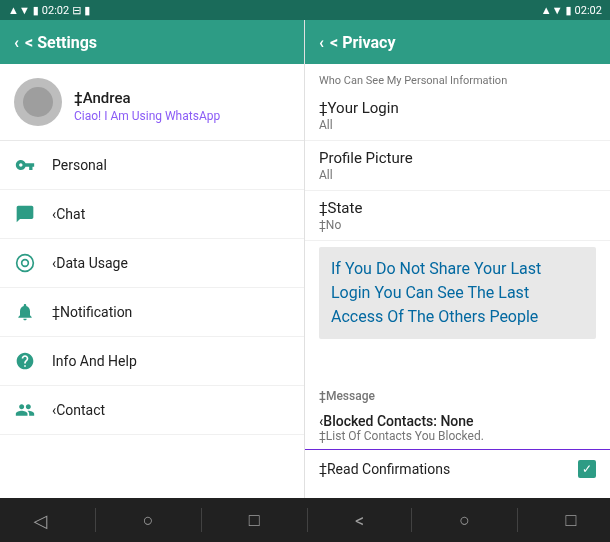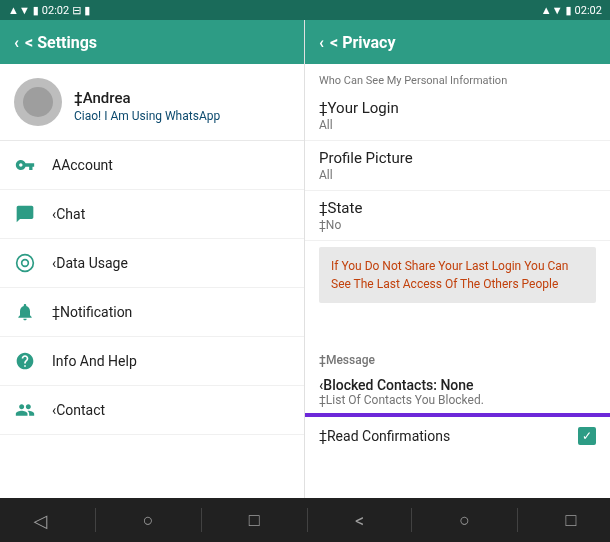--- a/index.html
+++ b/index.html
@@ -91,21 +91,21 @@
     }
 
     .profile-name {
       font-size: 15px;
       font-weight: 500;
       color: #212121;
     }
 
     .profile-status {
       font-size: 12px;
-      color: #0c4a6e;
+      color: #8b5cf6;
       margin-top: 2px;
     }
 
     .menu-item {
       display: flex;
       align-items: center;
       padding: 13px 14px;
       border-bottom: 1px solid #f0f0f0;
       gap: 16px;
       cursor: pointer;
@@ -161,39 +161,39 @@
     }
 
     .info-box {
       background: #e8e8e8;
       margin: 6px 14px;
       padding: 10px 12px;
       border-radius: 2px;
     }
 
     .info-box-text {
-      font-size: 12px;
-      color: #c2410c;
+      font-size: 16px;
+      color: #0369a1;
       line-height: 1.5;
     }
 
     .message-section {
       padding: 8px 14px 4px;
       margin-top: 36px;
     }
 
     .message-label {
       font-size: 12px;
       color: #757575;
       font-weight: 500;
     }
 
     .blocked-section {
       padding: 6px 14px;
-      border-bottom: 4px solid #6d28d9;
+      border-bottom: 1px solid #6d28d9;
     }
 
     .blocked-title {
       font-size: 14px;
       color: #212121;
       font-weight: 500;
     }
 
     .blocked-sub {
       font-size: 12px;
@@ -291,21 +291,21 @@
         <span class="profile-status">Ciao! I Am Using WhatsApp</span>
       </div>
     </div>
 
     <div class="menu-item">
       <div class="menu-icon">
         <svg class="icon-svg" viewBox="0 0 24 24">
             <path d="M12.65 10C11.83 7.67 9.61 6 7 6c-3.31 0-6 2.69-6 6s2.69 6 6 6c2.61 0 4.83-1.67 5.65-4H17v4h4v-4h2v-4H12.65zM7 14c-1.1 0-2-.9-2-2s.9-2 2-2 2 .9 2 2-.9 2-2 2z"></path>
           </svg>
       </div>
-      <span class="menu-label">AAccount</span>
+      <span class="menu-label">Personal</span>
     </div>
 
     <div class="menu-item">
       <div class="menu-icon">
         <svg class="icon-svg" viewBox="0 0 24 24">
             <path d="M20 2H4c-1.1 0-2 .9-2 2v18l4-4h14c1.1 0 2-.9 2-2V4c0-1.1-.9-2-2-2z"></path>
           </svg>
       </div>
       <span class="menu-label">‹Chat</span>
     </div>

